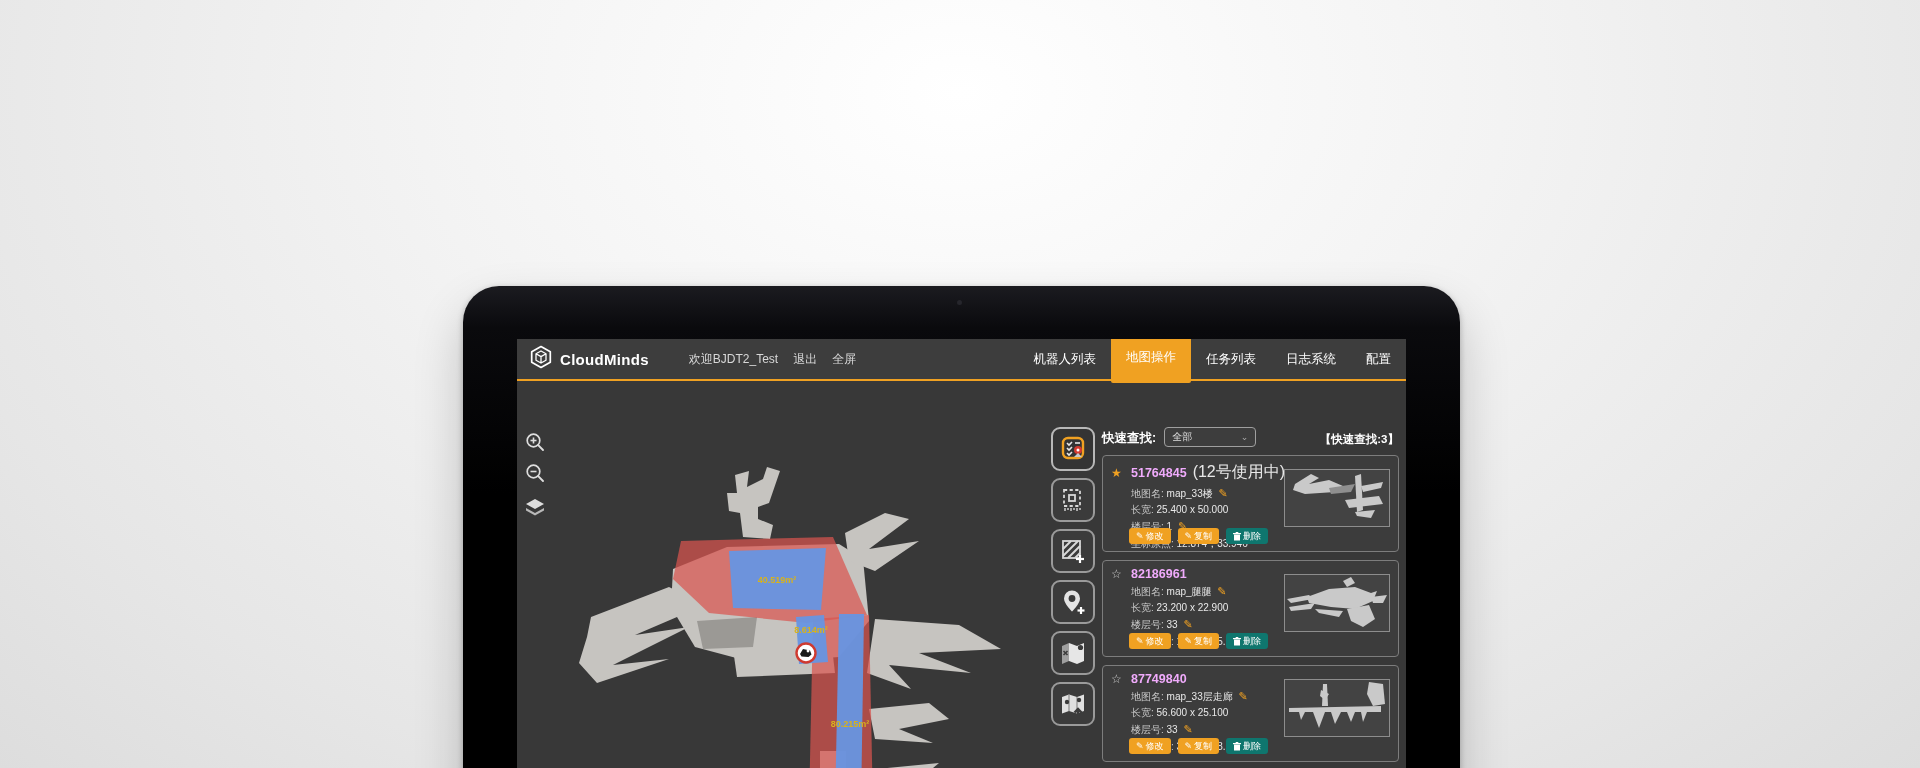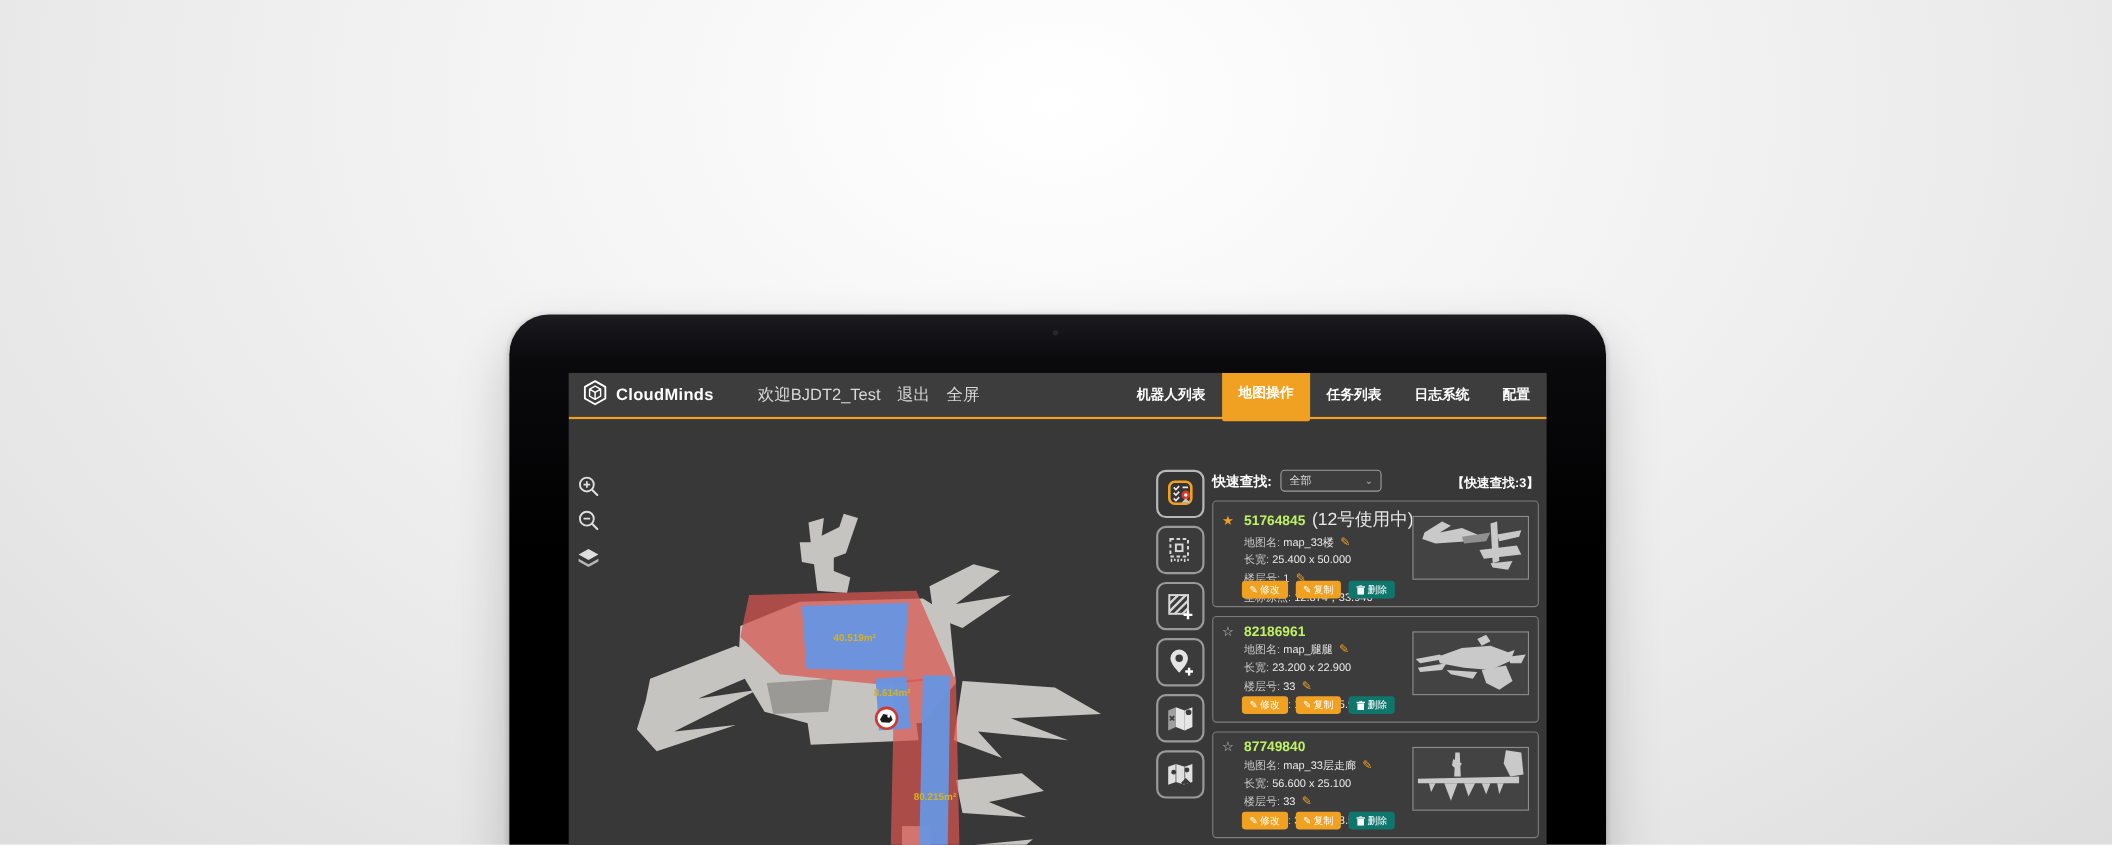--- a/index.html
+++ b/index.html
@@ -13,24 +13,24 @@
     box-shadow:0 24px 50px rgba(0,0,0,.20), 0 2px 6px rgba(0,0,0,.25);}
   .webcam{position:absolute;left:494px;top:14px;width:5px;height:5px;border-radius:50%;
     background:#26262c;}
   .screen{position:absolute;left:54px;top:53px;width:889px;height:430px;background:#383838;overflow:hidden;}
   
   .navbar{position:relative;height:40px;background:#3d3d3d;border-bottom:2px solid #f0a122;
     display:flex;align-items:center;z-index:5;}
   .brand{display:flex;align-items:center;margin-left:12px;gap:7px;}
   .brand-text{color:#fff;font-size:15px;font-weight:bold;letter-spacing:.3px;}
   .welcome-group{display:flex;margin-left:40px;gap:15px;
-    font-size:15px;color:#d8d8d8;}
+    font-size:12px;color:#d8d8d8;}
   .nav-link{cursor:pointer;}
   .tabs{margin-left:auto;display:flex;align-items:center;height:40px;}
-  .tab{color:#fff;font-size:12.5px;font-weight:bold;padding:0 15px;line-height:40px;
+  .tab{color:#fff;font-size:12.5px;font-weight:normal;padding:0 15px;line-height:40px;
     height:40px;cursor:pointer;white-space:nowrap;}
   .tab.active{background:#f0a122;height:48px;line-height:44px;border-radius:0 0 2px 2px;}
   
   .content{position:relative;height:384px;}
   .map-controls{position:absolute;left:7px;top:50px;display:flex;flex-direction:column;gap:9px;z-index:4;}
   .map-ctrl{width:22px;height:22px;display:flex;align-items:center;justify-content:center;cursor:pointer;}
   .map-svg{position:absolute;left:60px;top:40px;z-index:1;}
   .map-label{font-size:9px;font-weight:bold;fill:#d8b31c;}
   
   .toolbar{position:absolute;left:534px;top:46px;display:flex;flex-direction:column;gap:7px;z-index:4;}
@@ -45,21 +45,21 @@
     border-radius:4px;display:flex;align-items:center;justify-content:space-between;
     padding:0 7px;box-sizing:border-box;cursor:pointer;gap:40px;}
   .qf-value{color:#ddd;font-size:10px;}
   .qf-chevron{color:#aaa;font-size:9px;}
   .qf-count{margin-left:auto;color:#fff;font-size:11.5px;font-weight:bold;}
   .card{position:relative;border:1px solid #7d7d7d;border-radius:4px;height:97px;margin-bottom:8px;
     box-sizing:border-box;padding:6px 8px;background:#3c3c3c;}
   .card-head{display:flex;align-items:baseline;gap:6px;}
   .star{font-size:12px;color:#c8c8c8;cursor:pointer;width:14px;}
   .card.fav .star{color:#f0a122;}
-  .card-id{color:#bef264;font-size:12.5px;font-weight:bold;}
+  .card-id{color:#f0abfc;font-size:12.5px;font-weight:bold;}
   .card-suffix{color:#e8e8e8;font-size:16px;font-weight:normal;text-align:right;}
   .card-rows{margin:2px 0 0 20px;font-size:10px;line-height:16.2px;color:#c9c9c9;}
   .row-val{color:#e9e9e9;}
   .pencil{color:#f0a122;font-size:11px;margin-left:3px;cursor:pointer;}
   .card-actions{position:absolute;left:26px;bottom:7px;display:flex;gap:7px;}
   .btn{height:16px;padding:0 7px;border-radius:3px;font-size:9px;color:#fff;border:none;
     display:flex;align-items:center;gap:2px;cursor:pointer;font-family:inherit;}
   .btn.orange{background:#f0a122;}
   .btn.gray{background:#0f766e;}
   .btn .bicon{font-size:9px;}

